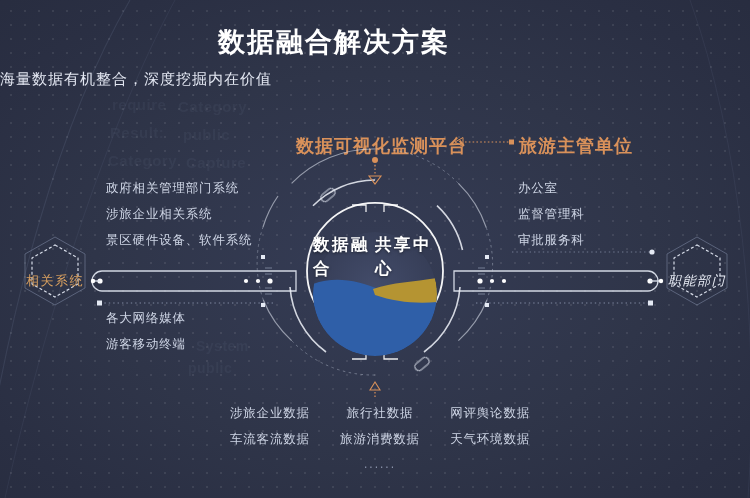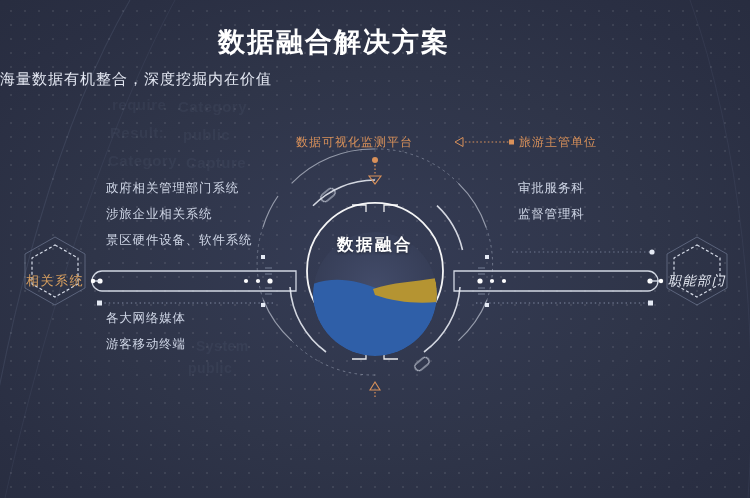--- a/index.html
+++ b/index.html
@@ -36,21 +36,21 @@
   .title{
     position:absolute;top:24px;left:0;width:668px;text-align:center;
     font-size:27px;font-weight:bold;color:#ffffff;letter-spacing:2px;
   }
   .subtitle{
     position:absolute;top:70px;left:0;width:750px;
     font-size:15px;color:#e3e7f2;letter-spacing:1px;
   }
   
   .sec-head{
-    position:absolute;font-size:12px;color:#d9915a;letter-spacing:1px;font-weight:normal;
+    position:absolute;font-size:18px;color:#d9915a;letter-spacing:1px;font-weight:bold;
     white-space:nowrap;
   }
   #sec-left{left:296px;top:134px;}
   #sec-right{left:519px;top:134px;}
   .connector{position:absolute;left:443px;top:134px;width:76px;height:16px;}
   
   .txtlist{position:absolute;}
   .txtlist div{
     font-size:12.5px;color:#cfd6e6;letter-spacing:.8px;line-height:26px;white-space:nowrap;
   }
@@ -257,20 +257,21 @@
           <circle cx="62" cy="62" r="62"></circle>
         </clipPath>
       <g clip-path="url(#clipBall)">
         <path d="M 0 52 C 22 44 44 48 68 58 C 90 67 108 64 124 56 L 124 124 L 0 124 Z" fill="#2f5fa8"></path>
         <path d="M 60 57 C 80 50 100 50 124 46 L 124 70 C 104 72 82 70 62 63 Z" fill="#b59432"></path>
       </g>
     </svg>
   </div>
   <div class="core-label">
     <span>数据融合</span>
+    <span>共享中心</span>
   </div>
 
   <div class="hexwrap" id="hex-left">
     <div class="hexlabel">
       <span>相关</span>
       <span>系统</span>
     </div>
   </div>
   <div class="hexwrap" id="hex-right">
     <div class="hexlabel">
@@ -282,18 +283,32 @@
   <div class="txtlist" id="list-lt">
     <div>政府相关管理部门系统</div>
     <div>涉旅企业相关系统</div>
     <div>景区硬件设备、软件系统</div>
   </div>
   <div class="txtlist" id="list-lb">
     <div>各大网络媒体</div>
     <div>游客移动终端</div>
   </div>
   <div class="txtlist" id="list-rt">
+    <div>办公室</div>
+    <div>监督管理科</div>
     <div>审批服务科</div>
-    <div>监督管理科</div>
-  </div>
-
+  </div>
+
+  <div class="botgrid">
+    <div class="botrow">
+      <span>涉旅企业数据</span>
+      <span>旅行社数据</span>
+      <span>网评舆论数据</span>
+    </div>
+    <div class="botrow">
+      <span>车流客流数据</span>
+      <span>旅游消费数据</span>
+      <span>天气环境数据</span>
+    </div>
+    <div class="botdots">......</div>
+  </div>
 
 </div>
 
 </body></html>

